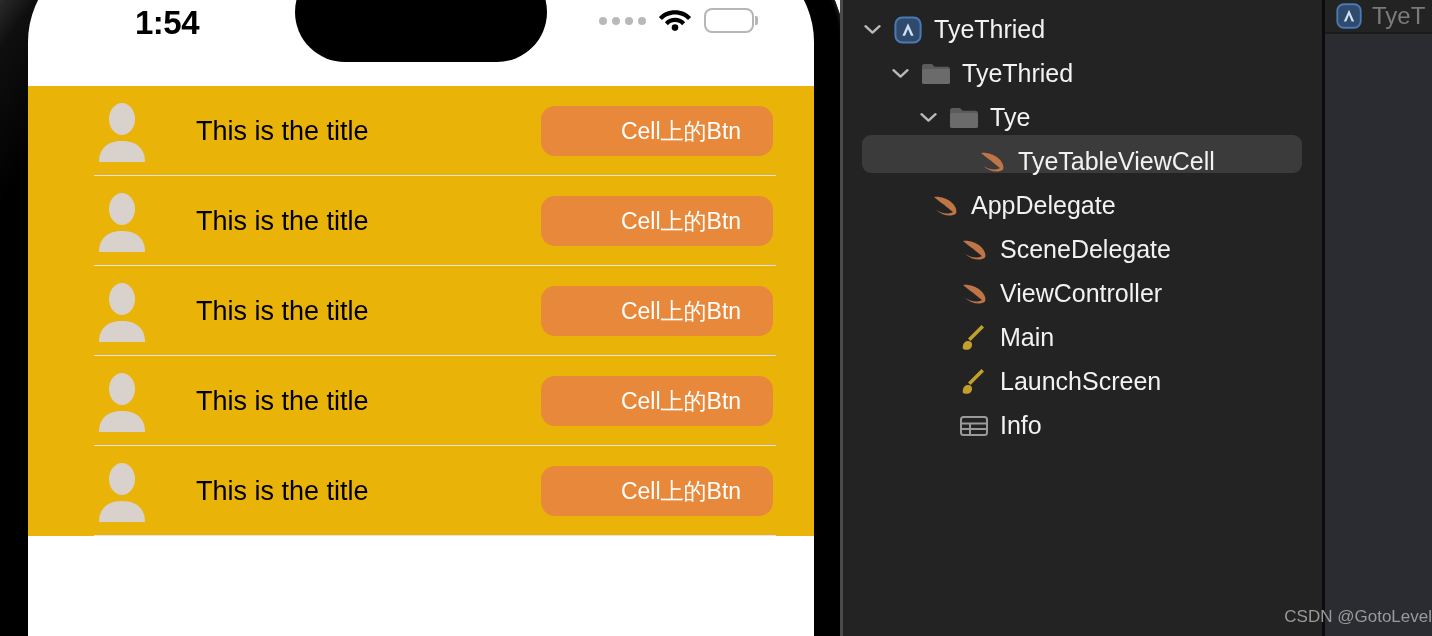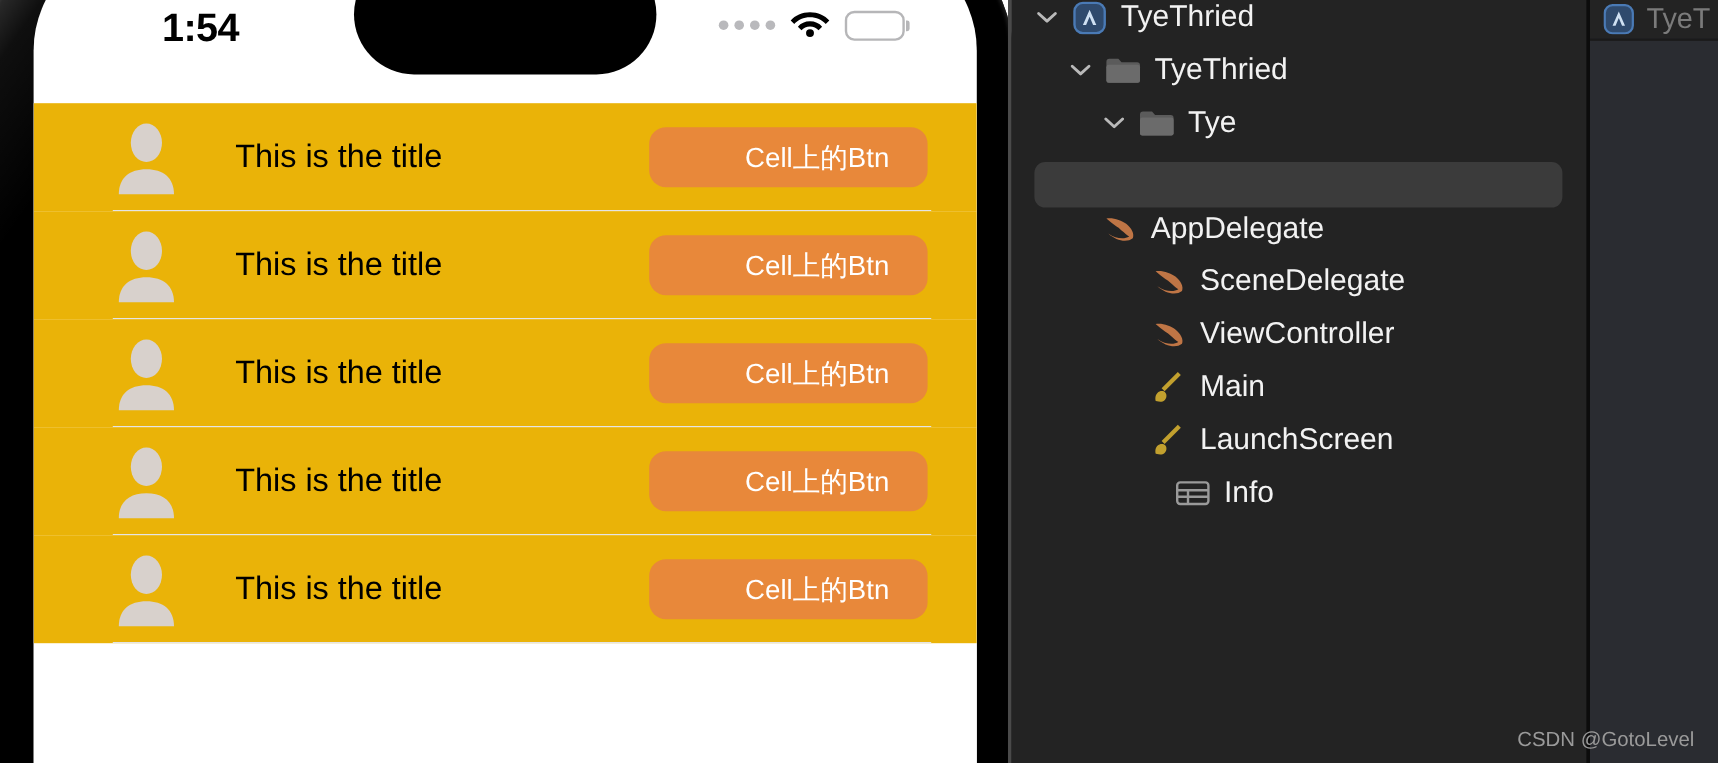--- a/index.html
+++ b/index.html
@@ -118,21 +118,21 @@
   
   #xcode-region {
     position:absolute; left:843px; top:0; right:0; height:636px;
     background:#232323;
   }
   #project-navigator {
     position:absolute; left:0; top:0; width:479px; height:636px;
     background:#232323; overflow:hidden;
   }
   .nav-row {
-    position:relative; height:44px; display:flex; align-items:flex-start;
+    position:relative; height:44px; display:flex; align-items:flex-end;
     white-space:nowrap;
   }
   .nav-row.selected .nav-hl {
     position:absolute; left:19px; right:20px; top:3px; bottom:3px;
     background:#3b3b3b; border-radius:9px;
   }
   .nav-inner {
     position:relative; display:flex; align-items:center; gap:11px; z-index:2;
   }
   .nav-chevron { width:20px; display:flex; justify-content:center; color:#b9b9b9; }
@@ -153,21 +153,21 @@
     padding-left:9px; gap:8px; overflow:hidden;
   }
   #tab-bar .tab-title {
     font-size:24px; color:#7b7b7b; white-space:nowrap;
   }
   #tab-bar-underline {
     position:absolute; left:0; top:32px; width:100%; height:2px;
     background:#1a1a1a;
   }
   #watermark {
-    position:absolute; right:20px; bottom:9px;
+    position:absolute; right:0; bottom:9px;
     font-size:17px; color:#9a9a9a; white-space:nowrap;text-align:right;
   }
 </style>
 </head>
 <body>
 
 <div id="simulator-region">
 
   <div id="phone-body"></div>
   <div id="phone-glare"></div>
@@ -318,24 +318,33 @@
             <path d="M1 4.5A2.5 2.5 0 013.5 2H11l2.6 2.8H26.5A2.5 2.5 0 0129 7.3V20a2 2 0 01-2 2H3a2 2 0 01-2-2Z" fill="#5b5b5b"></path>
             <rect x="1" y="7" width="28" height="15" rx="2" fill="#6b6b6b"></rect>
           </svg>
         </span>
         <span class="nav-label">Tye</span>
       </div>
     </div>
 
     <div class="nav-row selected">
       <span class="nav-hl"></span>
-    </div>
-
-    <div class="nav-row">
-      <div class="nav-inner" style="padding-left:44px;">
+      <div class="nav-inner" style="padding-left:103px;">
+        <span class="nav-chevron"></span>
+        <span class="nav-icon">
+          <svg width="30" height="26" viewBox="0 0 30 26">
+            <path d="M4 4C10 9 14.5 12.5 19.5 14.5C17 13 12 10 9 6.5C13 11 20 17 23 19C19 21.5 12 21 5.5 16.5C12 22.5 21 24.5 26 20.5C27.5 17 25 12 20.5 8.5C16.5 5.5 9.5 3 4 4Z" fill="#bf7545"></path>
+          </svg>
+        </span>
+        <span class="nav-label">TyeTableViewCell</span>
+      </div>
+    </div>
+
+    <div class="nav-row">
+      <div class="nav-inner" style="padding-left:56px;">
         <span class="nav-chevron"></span>
         <span class="nav-icon">
           <svg width="30" height="26" viewBox="0 0 30 26">
             <path d="M4 4C10 9 14.5 12.5 19.5 14.5C17 13 12 10 9 6.5C13 11 20 17 23 19C19 21.5 12 21 5.5 16.5C12 22.5 21 24.5 26 20.5C27.5 17 25 12 20.5 8.5C16.5 5.5 9.5 3 4 4Z" fill="#bf7545"></path>
           </svg>
         </span>
         <span class="nav-label">AppDelegate</span>
       </div>
     </div>
 
@@ -384,21 +393,21 @@
           <svg width="28" height="28" viewBox="0 0 28 28">
             <path d="M24 3.5L10.5 17L8 14.5L21.5 1Z" fill="#c2a02e"></path>
             <path d="M3 25C3 25 2 21 4.5 18.5C6.6 16.4 9.6 16.6 11 18C12.4 19.4 12.6 22.4 10.5 24.5C8 27 3 25 3 25Z" fill="#c2a02e"></path>
           </svg>
         </span>
         <span class="nav-label">LaunchScreen</span>
       </div>
     </div>
 
     <div class="nav-row">
-      <div class="nav-inner" style="padding-left:85px;margin-left:20px;">
+      <div class="nav-inner" style="padding-left:85px;">
         <span class="nav-chevron"></span>
         <span class="nav-icon">
           <svg width="30" height="24" viewBox="0 0 30 24">
             <rect x="2" y="3" width="26" height="18" rx="2.5" fill="none" stroke="#9a9a9a" stroke-width="2"></rect>
             <line x1="2" y1="9.5" x2="28" y2="9.5" stroke="#9a9a9a" stroke-width="2"></line>
             <line x1="2" y1="15" x2="28" y2="15" stroke="#9a9a9a" stroke-width="2"></line>
             <line x1="11" y1="9.5" x2="11" y2="21" stroke="#9a9a9a" stroke-width="2"></line>
           </svg>
         </span>
         <span class="nav-label">Info</span>

